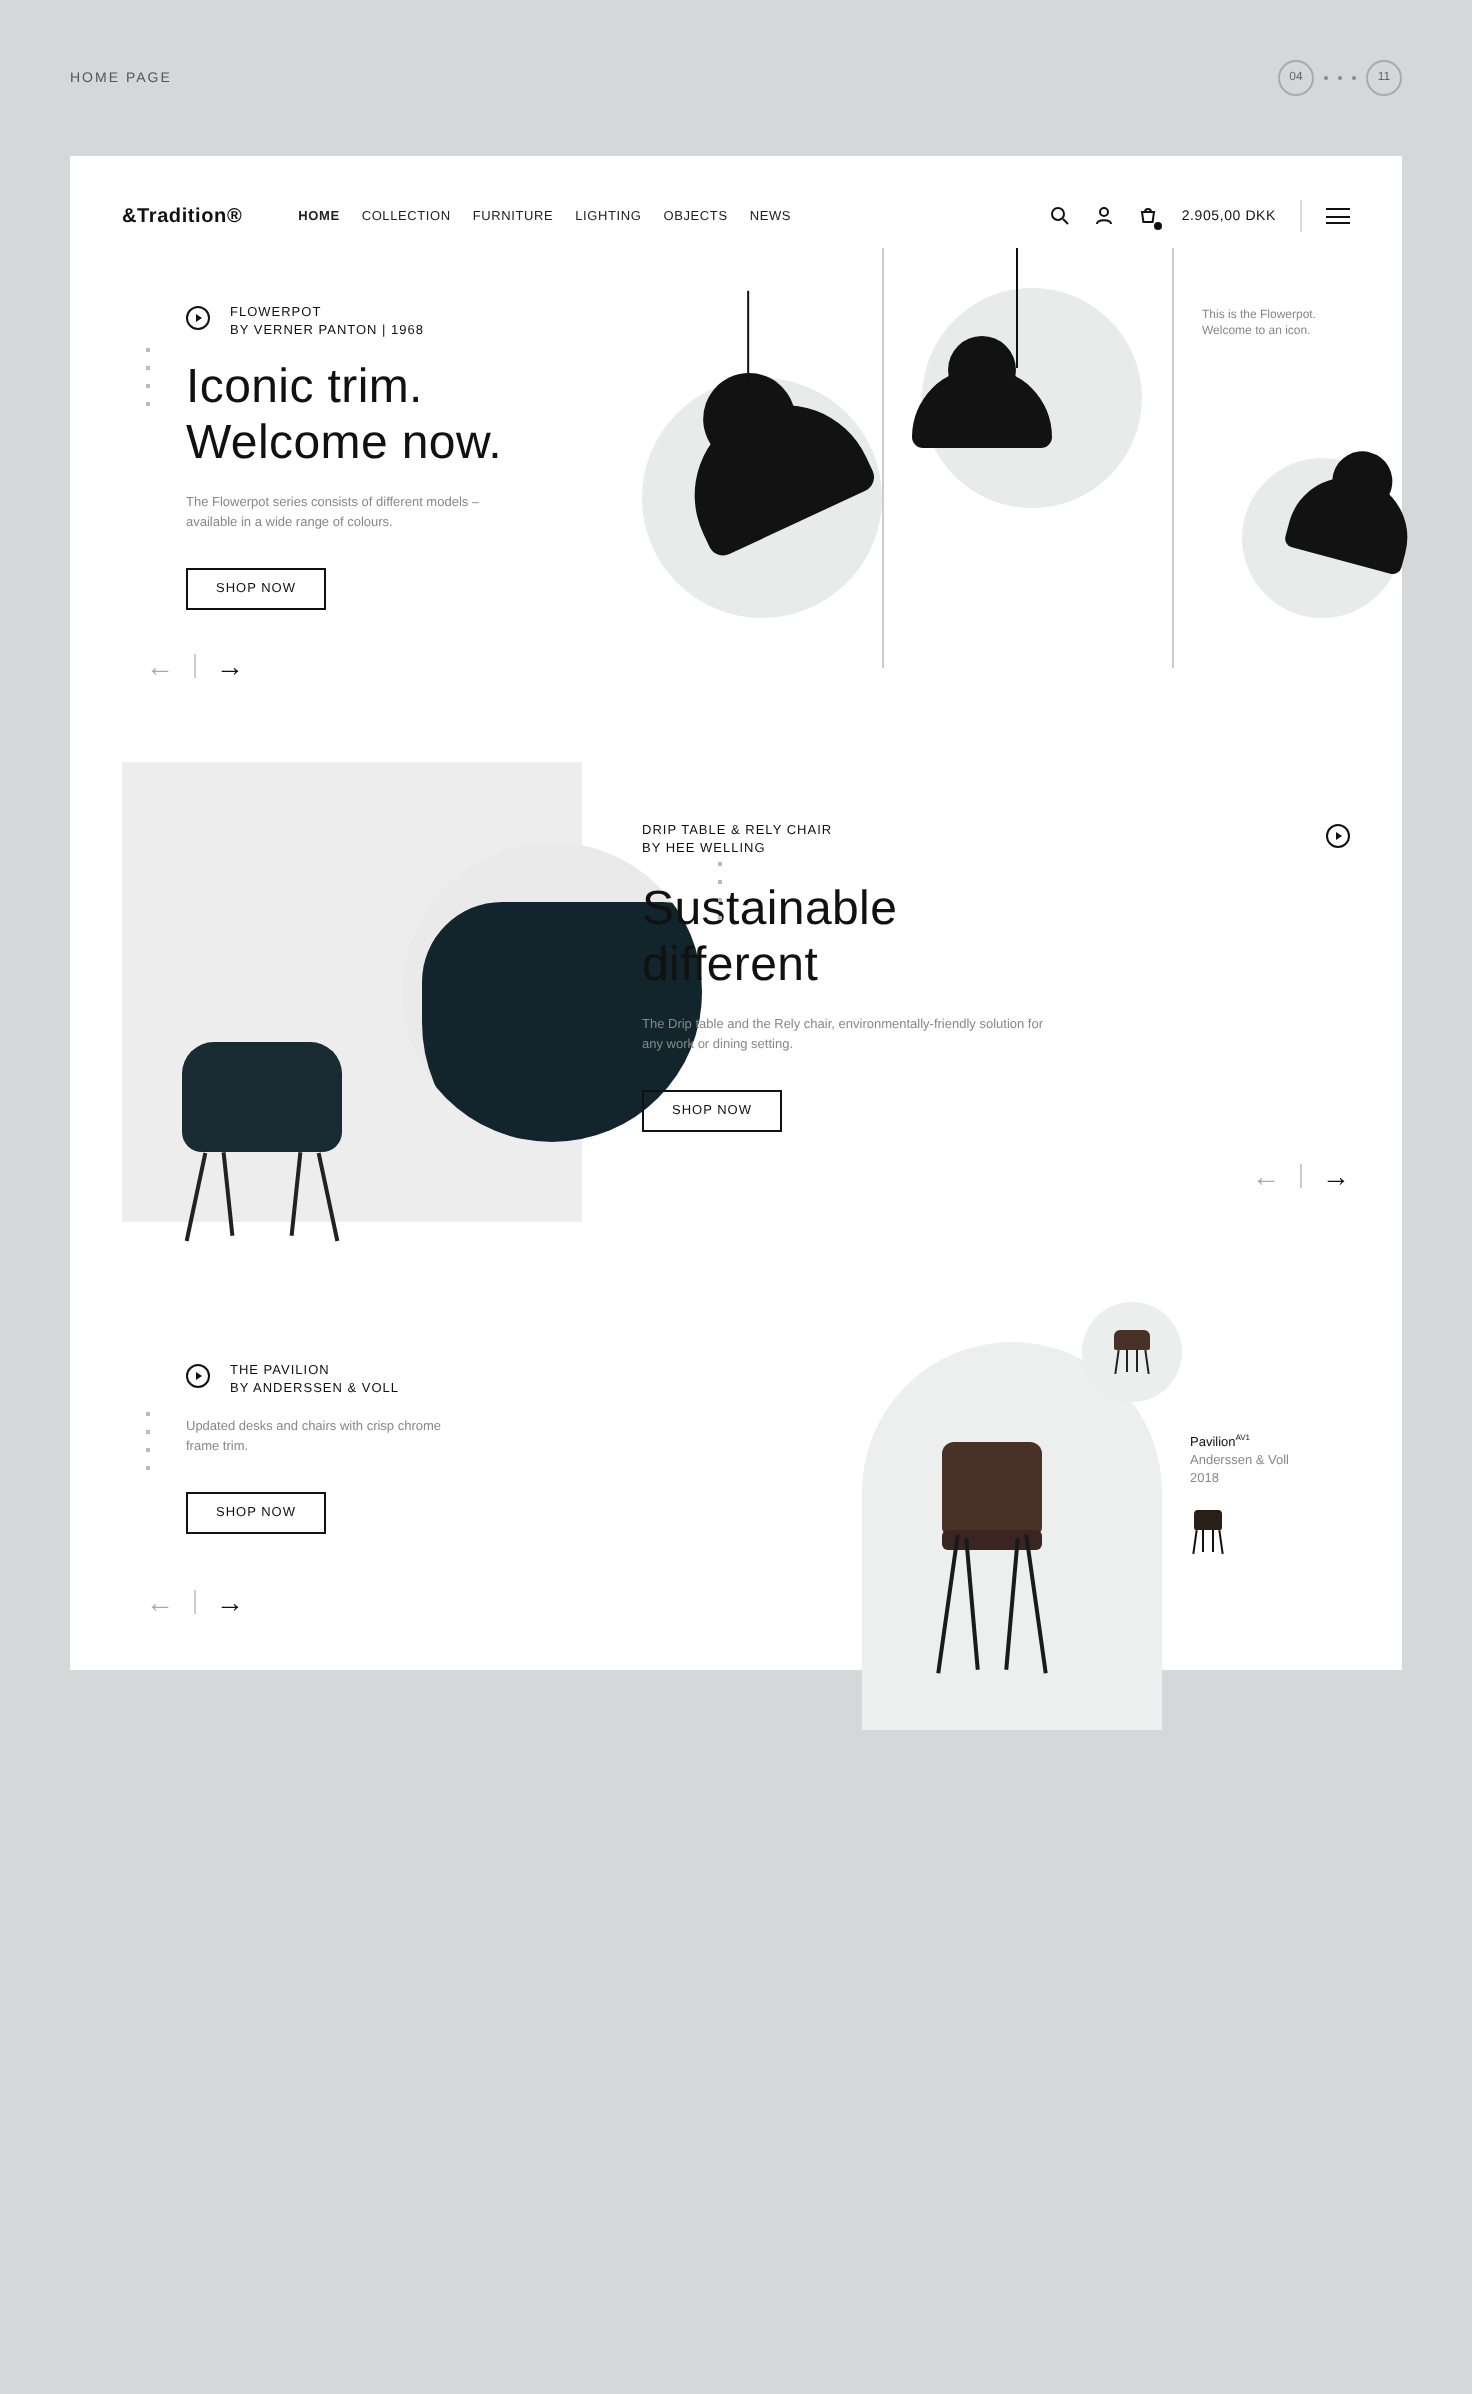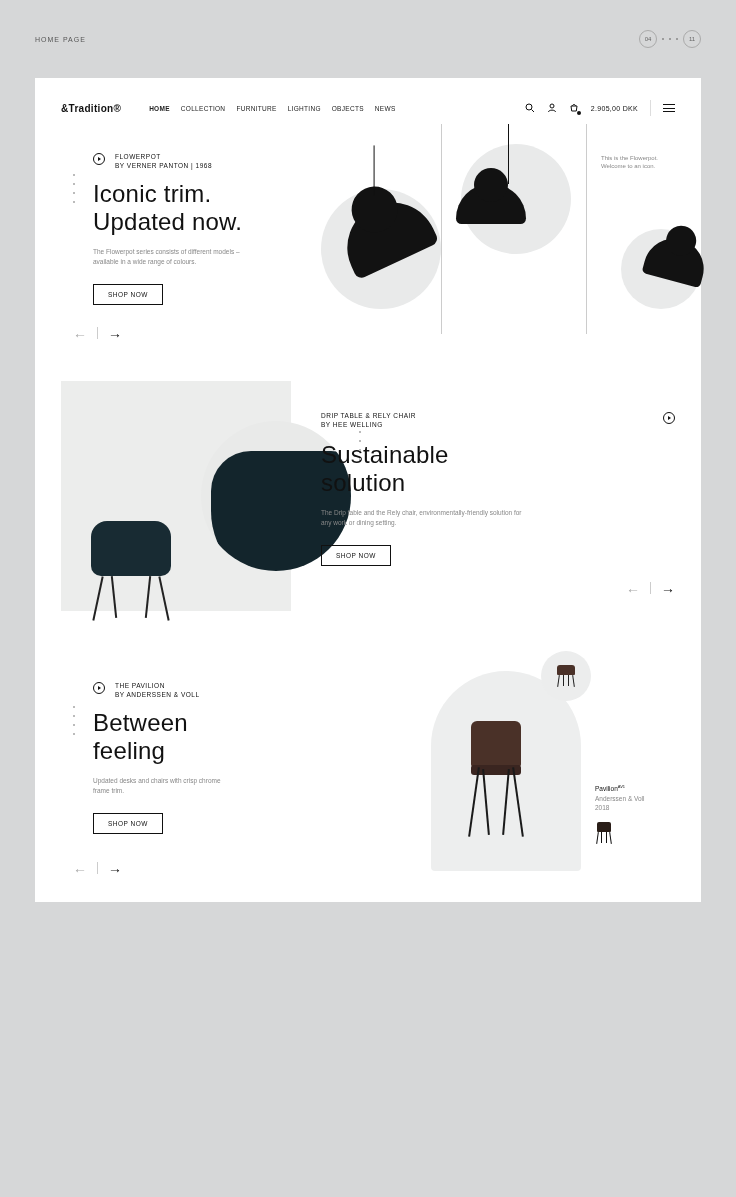--- a/index.html
+++ b/index.html
@@ -141,21 +141,21 @@
       <div class="play-circle">
           <div class="play-tri"></div>
         </div>
       <div class="kicker">
         <span>FLOWERPOT</span><br>
         <span>BY VERNER PANTON | 1968</span>
       </div>
     </div>
     <div class="headline">
       <span>Iconic trim.</span><br>
-      <span>Updated now.</span>
+      <span>Welcome now.</span>
     </div>
     <div class="body-copy">The Flowerpot series consists of different models – available in a wide range of colours.</div>
     <div class="btn">SHOP NOW</div>
 
     <div class="arrow-nav">
       <span class="arrow">←</span>
       <span class="arrow-div"></span>
       <span class="arrow active">→</span>
     </div>
 
@@ -217,21 +217,21 @@
           <span></span>
           <span></span>
           <span></span>
         </div>
       <div class="kicker" style="margin-bottom:12px;">
         <span>DRIP TABLE &amp; RELY CHAIR</span><br>
         <span>BY HEE WELLING</span>
       </div>
       <div class="headline">
         <span>Sustainable</span><br>
-        <span>solution</span>
+        <span>different</span>
       </div>
       <div class="body-copy" style="max-width:210px;">The Drip table and the Rely chair, environmentally-friendly solution for any work or dining setting.</div>
       <div class="btn">SHOP NOW</div>
       <div class="arrow-nav right">
         <span class="arrow">←</span>
         <span class="arrow-div"></span>
         <span class="arrow active">→</span>
       </div>
     </div>
   </div>
@@ -244,24 +244,20 @@
         <span></span>
       </div>
     <div class="kicker-wrap">
       <div class="play-circle">
           <div class="play-tri"></div>
         </div>
       <div class="kicker">
         <span>THE PAVILION</span><br>
         <span>BY ANDERSSEN &amp; VOLL</span>
       </div>
-    </div>
-    <div class="headline">
-      <span>Between</span><br>
-      <span>feeling</span>
     </div>
     <div class="body-copy" style="max-width:130px;">
       <span>Updated desks and chairs with crisp chrome frame trim.</span>
     </div>
     <div class="btn">SHOP NOW</div>
 
     <div class="arrow-nav" style="margin-top:26px;">
       <span class="arrow">←</span>
       <span class="arrow-div"></span>
       <span class="arrow active">→</span>

